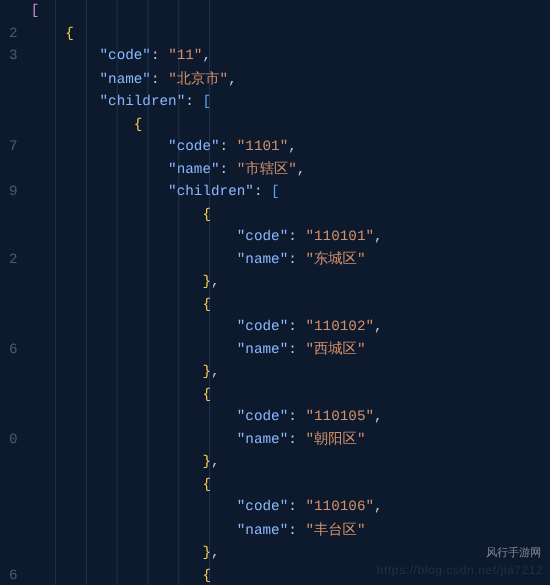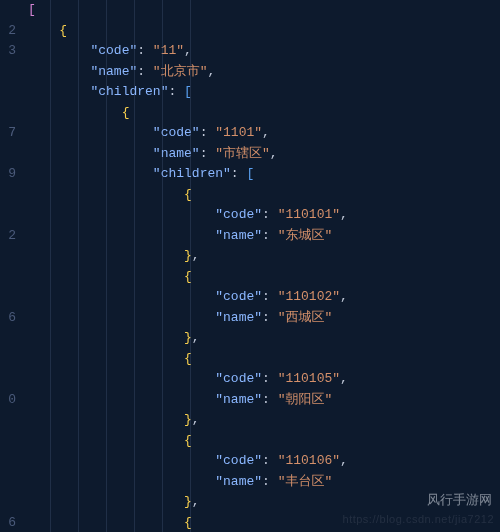--- a/index.html
+++ b/index.html
@@ -61,21 +61,21 @@
     color: rgba(200,200,210,0.12);
     font-size: 11px;
     font-family: sans-serif;
     letter-spacing: 0.5px;
   }
   .brand {
     position: absolute;
     right: 8px;
     bottom: 22px;
     color: rgba(220,225,235,0.55);
-    font-size: 13px;
+    font-size: 10px;
     font-family: "Microsoft YaHei", sans-serif;
   }
 </style>
 </head>
 <body>
 
 <div class="editor">
   <div class="gutter">
       <div class="ln"></div>
       <div class="ln">2</div>

